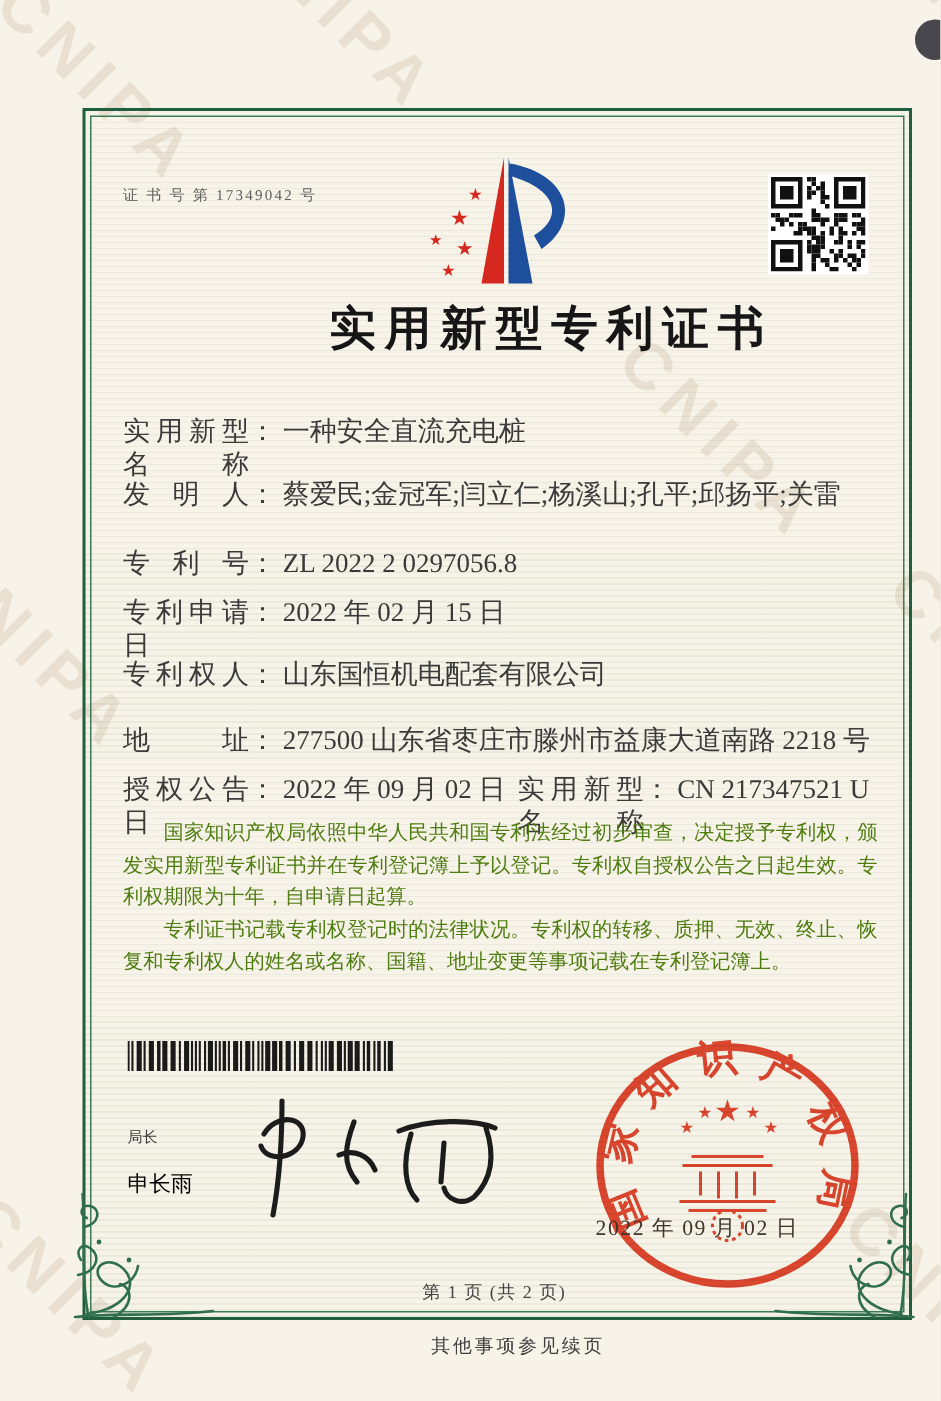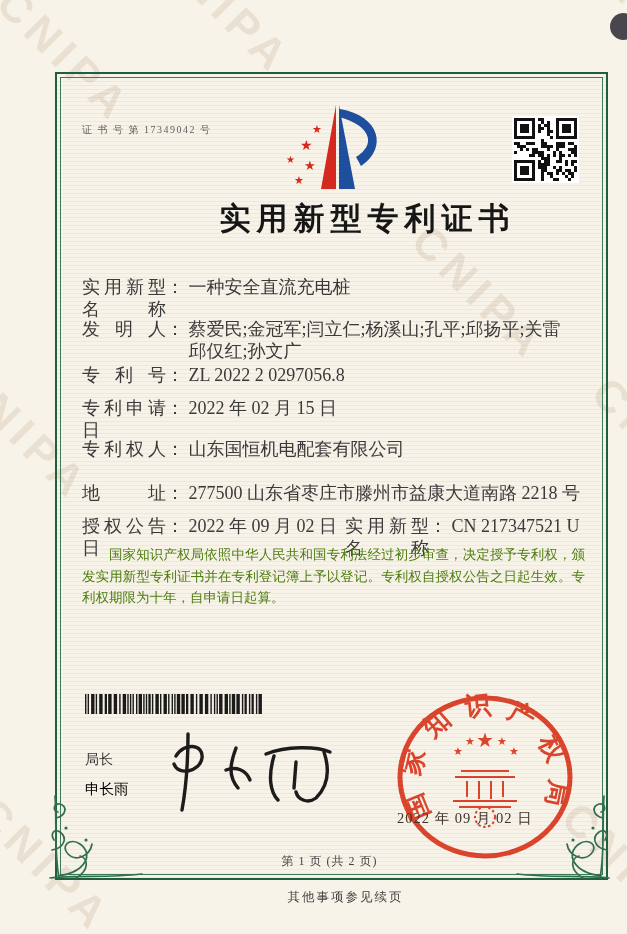--- a/index.html
+++ b/index.html
@@ -38,21 +38,21 @@
   .colon{display:inline-block;vertical-align:top;}
   .val{display:inline-block;vertical-align:top;max-width:400px;}
   .val .l2{display:block;}
   .pair2{position:absolute;left:263px;top:0;}
   .body{
     position:absolute;left:82px;top:544px;width:503px;
     font-size:13.5px;line-height:21.5px;text-align:justify;color:#4d7c0f;
   }
   .body p{margin:0;text-indent:2em;}
   .barcode{position:absolute;left:85px;top:694px;}
-  .director-title{position:absolute;left:85px;top:751px;font-size:14px;color:#383838;}
+  .director-title{position:absolute;left:85px;top:751px;font-size:10px;color:#383838;}
   .director-name{position:absolute;left:85px;top:780px;font-size:14.5px;color:#000000;}
   .signature{position:absolute;left:158px;top:726px;}
   .seal{position:absolute;left:392px;top:692px;mix-blend-mode:multiply;}
   .seal-date{
     position:absolute;left:397px;top:809px;width:185px;font-size:14.5px;
     letter-spacing:1px;color:#41352b;z-index:5;
   }
   .page-no{position:absolute;left:55px;top:853px;width:549px;text-align:center;font-size:12px;letter-spacing:1px;color:#444;}
   .footer-note{position:absolute;left:0;top:889px;width:627px;text-align:center;font-size:12.5px;letter-spacing:2px;color:#3f3f3f;padding-left:32px;}
   .corner{position:absolute;z-index:3;}
@@ -252,21 +252,21 @@
 
   <div class="title">实用新型专利证书</div>
 
   <div class="row" style="top:276px">
     <span class="lbl">实用新型名称</span><span class="colon">：</span>
     <span class="val">一种安全直流充电桩</span>
   </div>
 
   <div class="row" style="top:318px">
     <span class="lbl">发明人</span><span class="colon">：</span>
-    <span class="val"><span>蔡爱民;金冠军;闫立仁;杨溪山;孔平;邱扬平;关雷</span><span class="l2">邱仅红;孙文广</span></span>
+    <span class="val"><span>蔡爱民;金冠军;闫立仁;杨溪山;孔平;邱扬平;关雷</span></span>
   </div>
 
   <div class="row" style="top:364px">
     <span class="lbl">专利号</span><span class="colon">：</span>
     <span class="val">ZL 2022 2 0297056.8</span>
   </div>
 
   <div class="row" style="top:397px">
     <span class="lbl">专利申请日</span><span class="colon">：</span>
     <span class="val">2022 年 02 月 15 日</span>
@@ -286,20 +286,21 @@
     <span class="lbl">授权公告日</span><span class="colon">：</span>
     <span class="val">2022 年 09 月 02 日</span>
     <span class="pair2">
       <span class="lbl">实用新型名称</span><span class="colon">：</span>
       <span class="val">CN 217347521 U</span>
     </span>
   </div>
 
   <div class="body">
     <p>国家知识产权局依照中华人民共和国专利法经过初步审查，决定授予专利权，颁发实用新型专利证书并在专利登记簿上予以登记。专利权自授权公告之日起生效。专利权期限为十年，自申请日起算。</p>
+    <p>专利证书记载专利权登记时的法律状况。专利权的转移、质押、无效、终止、恢复和专利权人的姓名或名称、国籍、地址变更等事项记载在专利登记簿上。</p>
   </div>
 
   <svg class="barcode" width="180" height="20" viewBox="0 0 180 20">
     <g id="barcode-bars" fill="#1a1a1a">
         <rect x="0.0" y="0" width="1.4" height="20"></rect>
         <rect x="2.6" y="0" width="1.4" height="20"></rect>
         <rect x="6.1" y="0" width="3.4" height="20"></rect>
         <rect x="10.7" y="0" width="1.4" height="20"></rect>
         <rect x="14.2" y="0" width="3.4" height="20"></rect>
         <rect x="19.7" y="0" width="2.3" height="20"></rect>

